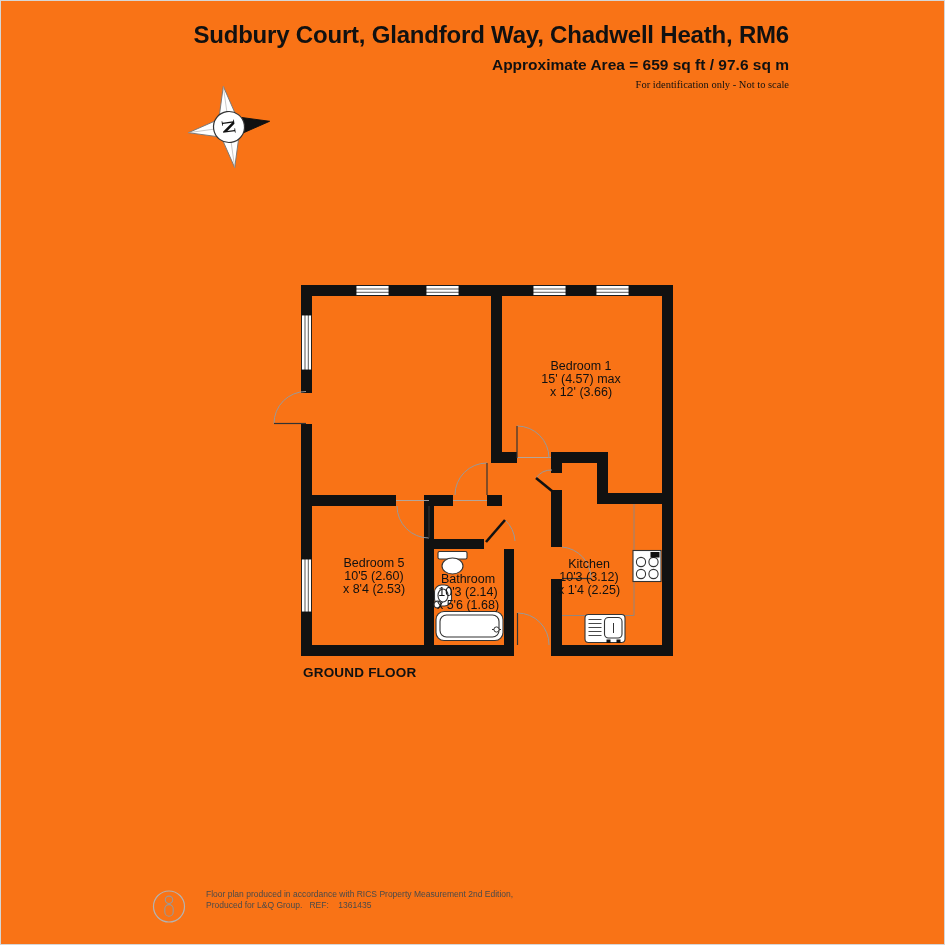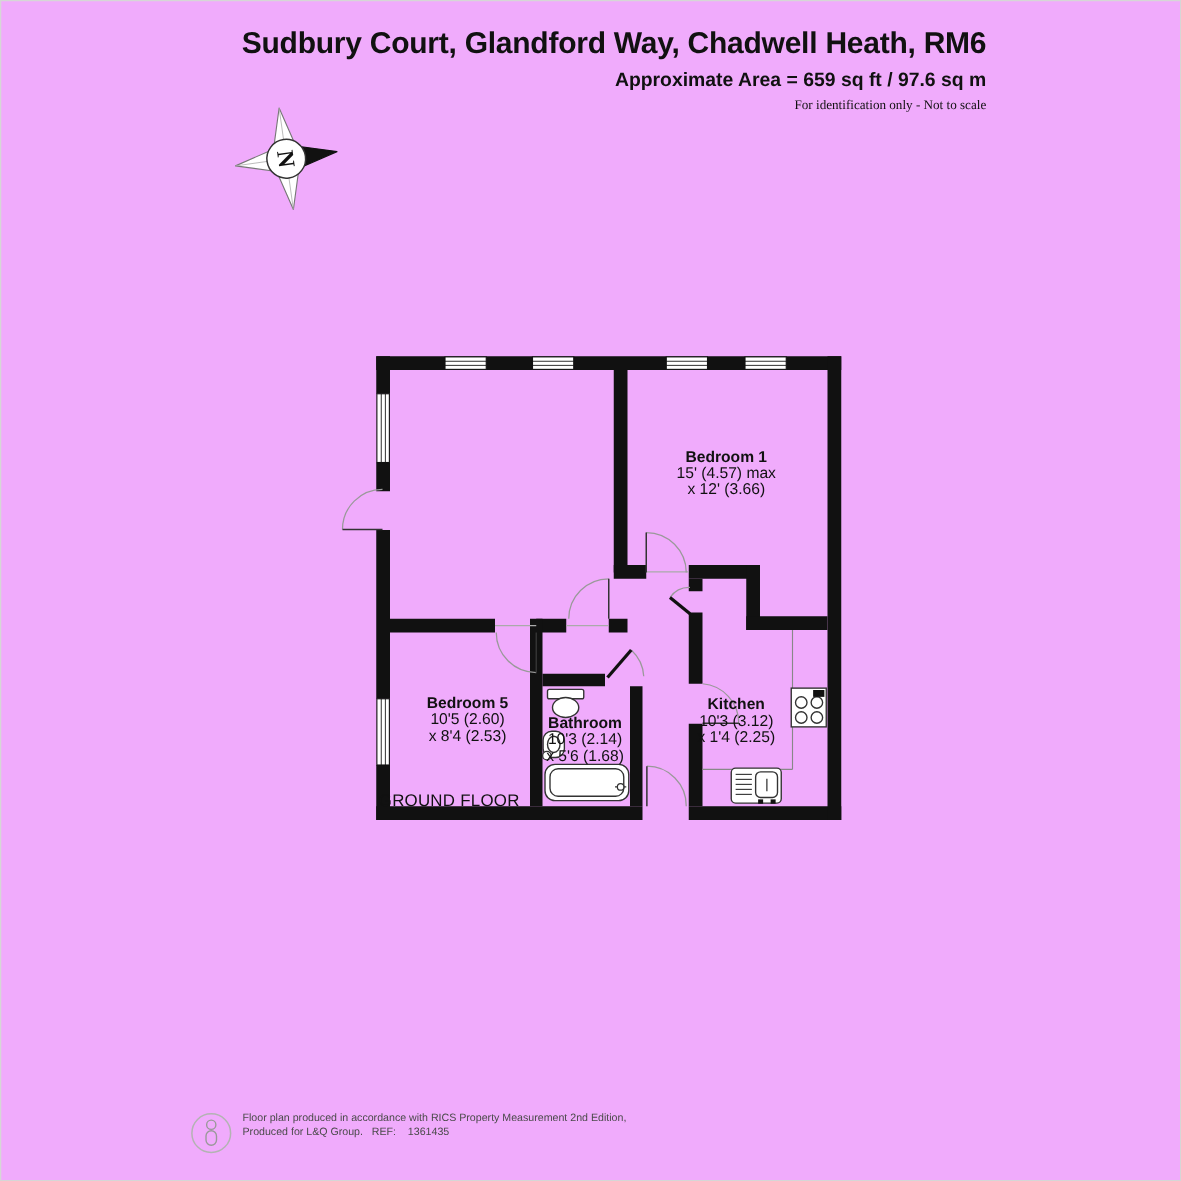--- a/index.html
+++ b/index.html
@@ -1,35 +1,35 @@
 <!DOCTYPE html>
 <html><head>
 <meta charset="utf-8">
 <style>
   html,body{margin:0;padding:0;background:#fff;}
   .canvas{
-    position:relative;width:945px;height:945px;background:#f0abfc;
+    position:relative;width:945px;height:945px;background:#f97316;
     border:1px solid #d6d6d6;box-sizing:border-box;overflow:hidden;
     font-family:"Liberation Sans",sans-serif;color:#111;
   }
   .header{position:absolute;top:20px;right:155px;text-align:right;}
   .header .title{font-size:24px;font-weight:700;letter-spacing:-0.2px;white-space:nowrap;}
   .header .area{font-size:15.5px;font-weight:700;margin-top:7px;}
   .header .disclaimer{font-size:10.5px;font-weight:400;margin-top:5px;font-family:Liberation Serif, serif;}
   .plan-svg{position:absolute;left:0;top:0;}
   .room-label{
     position:absolute;transform:translate(-50%,-50%);text-align:center;
     font-size:12.5px;line-height:13px;white-space:nowrap;color:#111;
   }
-  .room-label .room-name{font-weight:700;}
+  .room-label .room-name{font-weight:400;}
   .floor-label{
-    position:absolute;left:302px;top:632px;font-size:13.5px;font-weight:400;letter-spacing:0.2px;
+    position:absolute;left:302px;top:664px;font-size:13.5px;font-weight:700;letter-spacing:0.2px;
   }
   .footer{position:absolute;left:151px;top:888px;display:flex;align-items:flex-start;}
-  .footer .footer-text{margin-left:7px;font-size:8.5px;line-height:10.8px;color:#4a4a4a;}
+  .footer .footer-text{margin-left:19px;font-size:8.5px;line-height:10.8px;color:#4a4a4a;}
   .footer .footer-line{white-space:pre;}
 </style>
 </head>
 <body>
 
 <div class="canvas">
 
   <div class="header">
     <div class="title">Sudbury Court, Glandford Way, Chadwell Heath, RM6</div>
     <div class="area">Approximate Area = 659 sq ft / 97.6 sq m</div>

